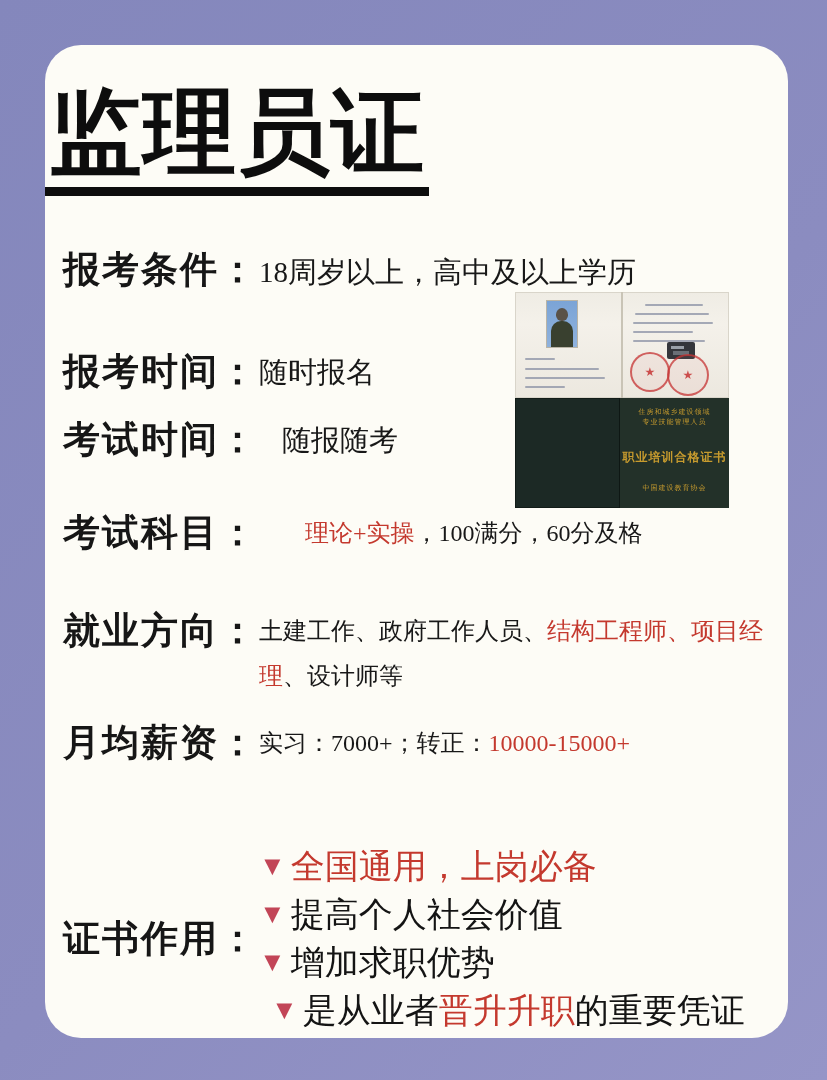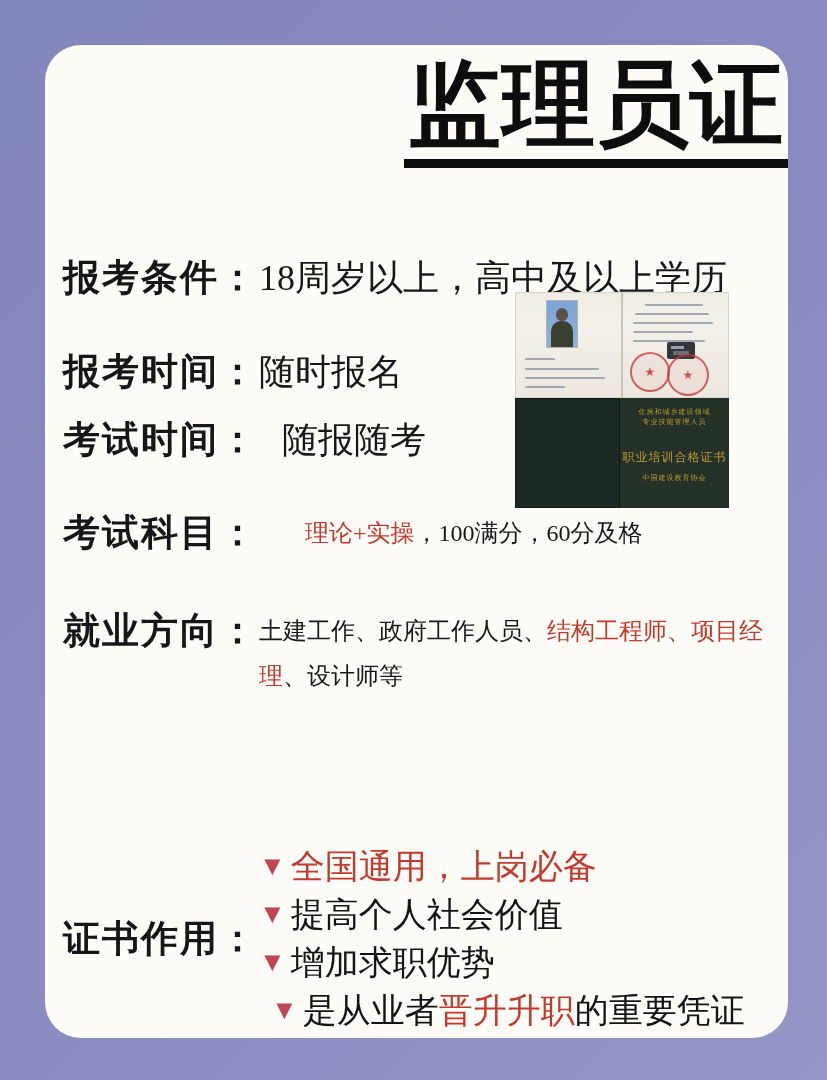--- a/index.html
+++ b/index.html
@@ -8,36 +8,36 @@
     font-family:"Liberation Serif","DejaVu Serif",serif;
     background:linear-gradient(135deg,#8487bc 0%,#8b8cc0 55%,#9595c7 100%);
     position:relative;
     color:#141414;
   }
   .card {
     position:absolute; left:45px; top:45px; width:743px; height:993px;
     background:#fdfcf6; border-radius:36px;
   }
   
-  .title-wrap { text-align:right; margin-top:12px; }
+  .title-wrap { text-align:left; margin-top:40px; }
   .title-text {
     display:inline-block;
     font-family:"Liberation Sans","DejaVu Sans",sans-serif;
     font-weight:900; font-size:93px; line-height:1.02;
     letter-spacing:1px; color:#0d0d0d;
     border-bottom:9px solid #0d0d0d; padding:0 4px 7px 4px;
   }
   
   .row { position:absolute; left:18px; display:flex; align-items:flex-start; }
   .lbl {
     font-size:37px; font-weight:700; letter-spacing:2px;
     white-space:nowrap; width:196px; flex:0 0 196px; color:#161616;
   }
   .val { font-size:24px; line-height:45px; width:521px; margin-top:3px; color:#181818; }
-  .val-lg { font-size:36px; }
+  .val-lg { font-size:29px; }
   .red { color:#c4392e; }
   
   .bullets { margin-top:2px; }
   .bullet { display:flex; align-items:baseline; line-height:46px; white-space:nowrap; font-size:34px; }
   .bullet.indent { margin-left:12px; }
   .tri { color:#c24557; font-size:27px; margin-right:5px; position:relative; top:-3px; flex:0 0 auto; }
   
   .photo { position:absolute; left:470px; top:247px; width:214px; height:216px; }
   .booklet {
     position:absolute; left:0; top:0; width:214px; height:106px;
@@ -63,34 +63,34 @@
   .emblem { position:absolute; left:152px; top:50px; width:28px; height:17px; background:#34363b; border-radius:2px; }
   .emblem i { position:absolute; left:4px; top:4px; width:13px; height:3px; background:#9aa0a8; }
   .emblem b { position:absolute; left:6px; top:9px; width:16px; height:4px; background:#6a6f76; }
   .cover { position:absolute; left:0; top:106px; width:208px; height:110px; background:#1c2925; box-shadow:0 0 0 1px #121c18 inset; }
   .cover-right {
     position:absolute; left:104px; top:0; width:110px; height:110px;
     background:#233129; border-left:1px solid #0e1714;
     display:flex; flex-direction:column; align-items:center; text-align:center; color:#c79b2e;
   }
   .cov-sm { font-size:7px; line-height:9px; letter-spacing:1px; margin-top:1px; }
-  .cov-title { font-size:12px; font-weight:400; letter-spacing:1px; margin-top:22px; }
-  .cov-issuer { font-size:7px; letter-spacing:1px; position:absolute; bottom:25px; left:0; width:100%; }
+  .cov-title { font-size:12px; font-weight:700; letter-spacing:1px; margin-top:22px; }
+  .cov-issuer { font-size:7px; letter-spacing:1px; position:absolute; bottom:15px; left:0; width:100%; }
   .cov-sm:first-child { margin-top:10px; }
 </style>
 </head>
 <body>
 
 <div class="card">
 
   <div class="title-wrap">
     <span class="title-text">监理员证</span>
   </div>
 
-  <div class="row" style="top:208px;">
+  <div class="row" style="top:200px;align-items:flex-end;">
     <span class="lbl">报考条件：</span>
     <span class="val val-lg"><span>18周岁以上，高中及以上学历</span></span>
   </div>
 
   <div class="row" style="top:302px;">
     <span class="lbl">报考时间：</span>
     <span class="val val-lg"><span>随时报名</span></span>
   </div>
 
   <div class="row" style="top:370px;gap:23px;">
@@ -101,20 +101,24 @@
   <div class="row" style="top:463px;gap:46px;">
     <span class="lbl">考试科目：</span>
     <span class="val"><span class="red">理论+实操</span><span>，100满分，60分及格</span></span>
   </div>
 
   <div class="row" style="top:561px;">
     <span class="lbl">就业方向：</span>
     <span class="val"><span>土建工作、政府工作人员、</span><span class="red">结构工程师、项目经理</span><span>、设计师等</span></span>
   </div>
 
+  <div class="row" style="top:673px;">
+    <span class="lbl">月均薪资：</span>
+    <span class="val"><span>实习：7000+；转正：</span><span class="red">10000-15000+</span></span>
+  </div>
 
   <div class="row" style="top:797px;align-items:center;">
     <span class="lbl">证书作用：</span>
     <div class="bullets">
       <div class="bullet">
         <span class="tri">▼</span>
         <span class="red">全国通用，上岗必备</span>
       </div>
       <div class="bullet">
         <span class="tri">▼</span>

